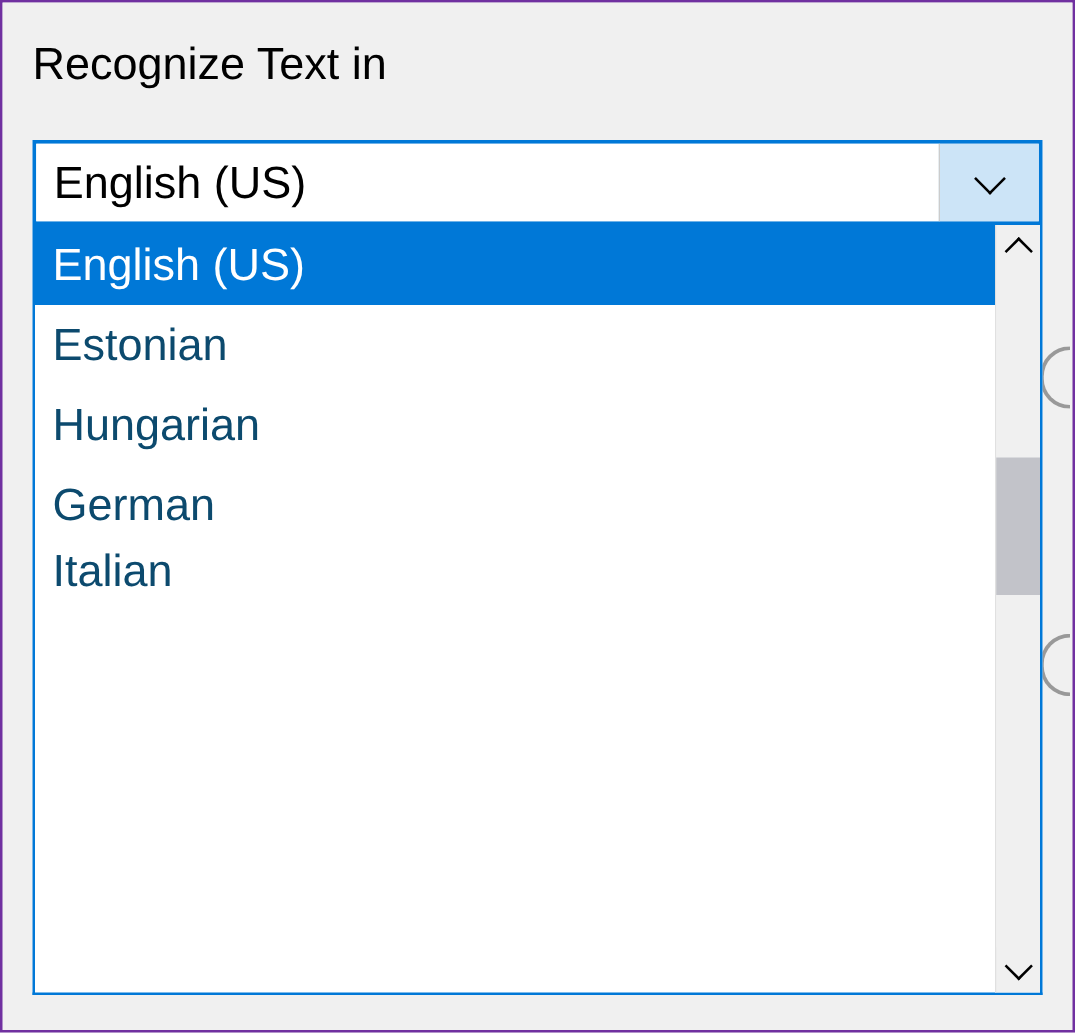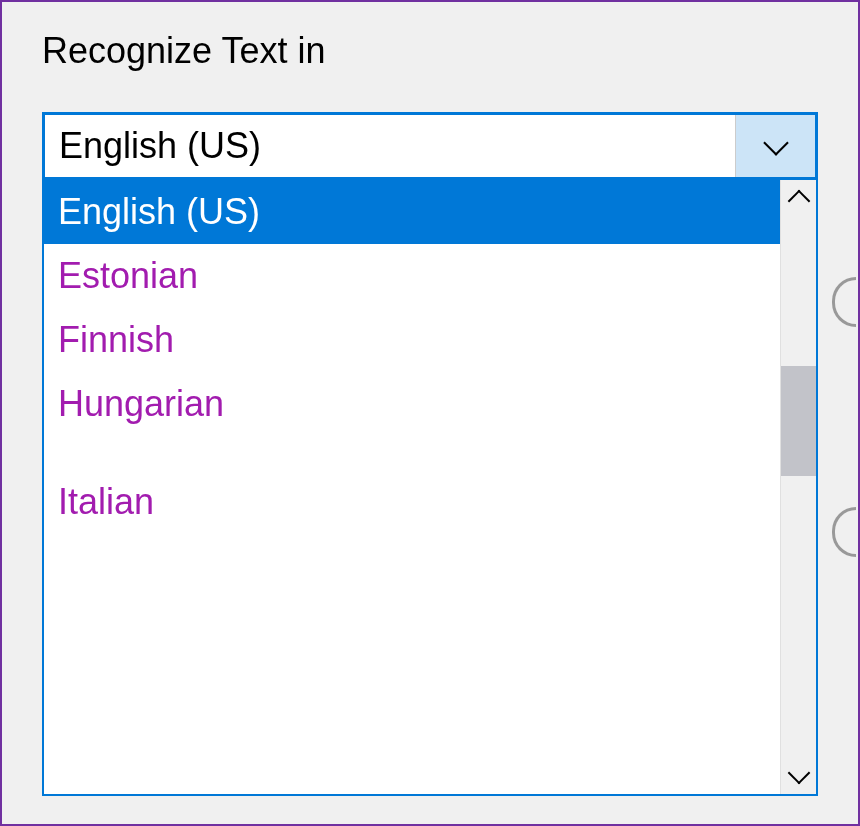--- a/index.html
+++ b/index.html
@@ -10,21 +10,21 @@
     body {
       font-family: "Segoe UI", -apple-system, sans-serif;
       background: #f0f0f0;
       width: 860px;
       height: 826px;
       padding: 0;
       position: relative;
       border: 2px solid #7030a0;
     }
     .container {
-      padding: 20px 40px;
+      padding: 20px 24px;
       background: #f0f0f0;
     }
     .label {
       font-size: 36px;
       color: #000;
       margin-bottom: 40px;
       margin-top: 8px;
       font-weight: 400;
     }
     .combo-wrapper {
@@ -78,32 +78,31 @@
       overflow: hidden;
       height: 614px;
       position: relative;
     }
     .list-items {
       position: relative;
     }
     .list-item {
       font-size: 36px;
       padding: 11px 14px;
-      color: #a21caf;
+      color: #0c4a6e;
       cursor: default;
     }
     .list-item.selected {
       background: #0078d7;
       color: #fff;
     }
     .list-item.partial {
       height: 38px;
       overflow: hidden;
       padding-top: 0;
-      margin-top: 45px;
     }
     .scrollbar {
       width: 36px;
       background: #f0f0f0;
       display: flex;
       flex-direction: column;
       border-left: 1px solid #e0e0e0;
     }
     .scroll-arrow {
       height: 36px;
@@ -166,22 +165,22 @@
       <div class="combo-arrow">
         <div class="chevron-down"></div>
       </div>
     </div>
 
     <div class="dropdown-list">
       <div class="list-viewport">
         <div class="list-items">
           <div class="list-item selected">English (US)</div>
           <div class="list-item">Estonian</div>
-          <div class="list-item">Finnish</div>
           <div class="list-item">Hungarian</div>
+          <div class="list-item">German</div>
           <div class="list-item partial">Italian</div>
         </div>
       </div>
       <div class="scrollbar">
         <div class="scroll-arrow">
           <div class="chevron-up-small"></div>
         </div>
         <div class="scroll-track">
           <div class="scroll-thumb"></div>
         </div>

